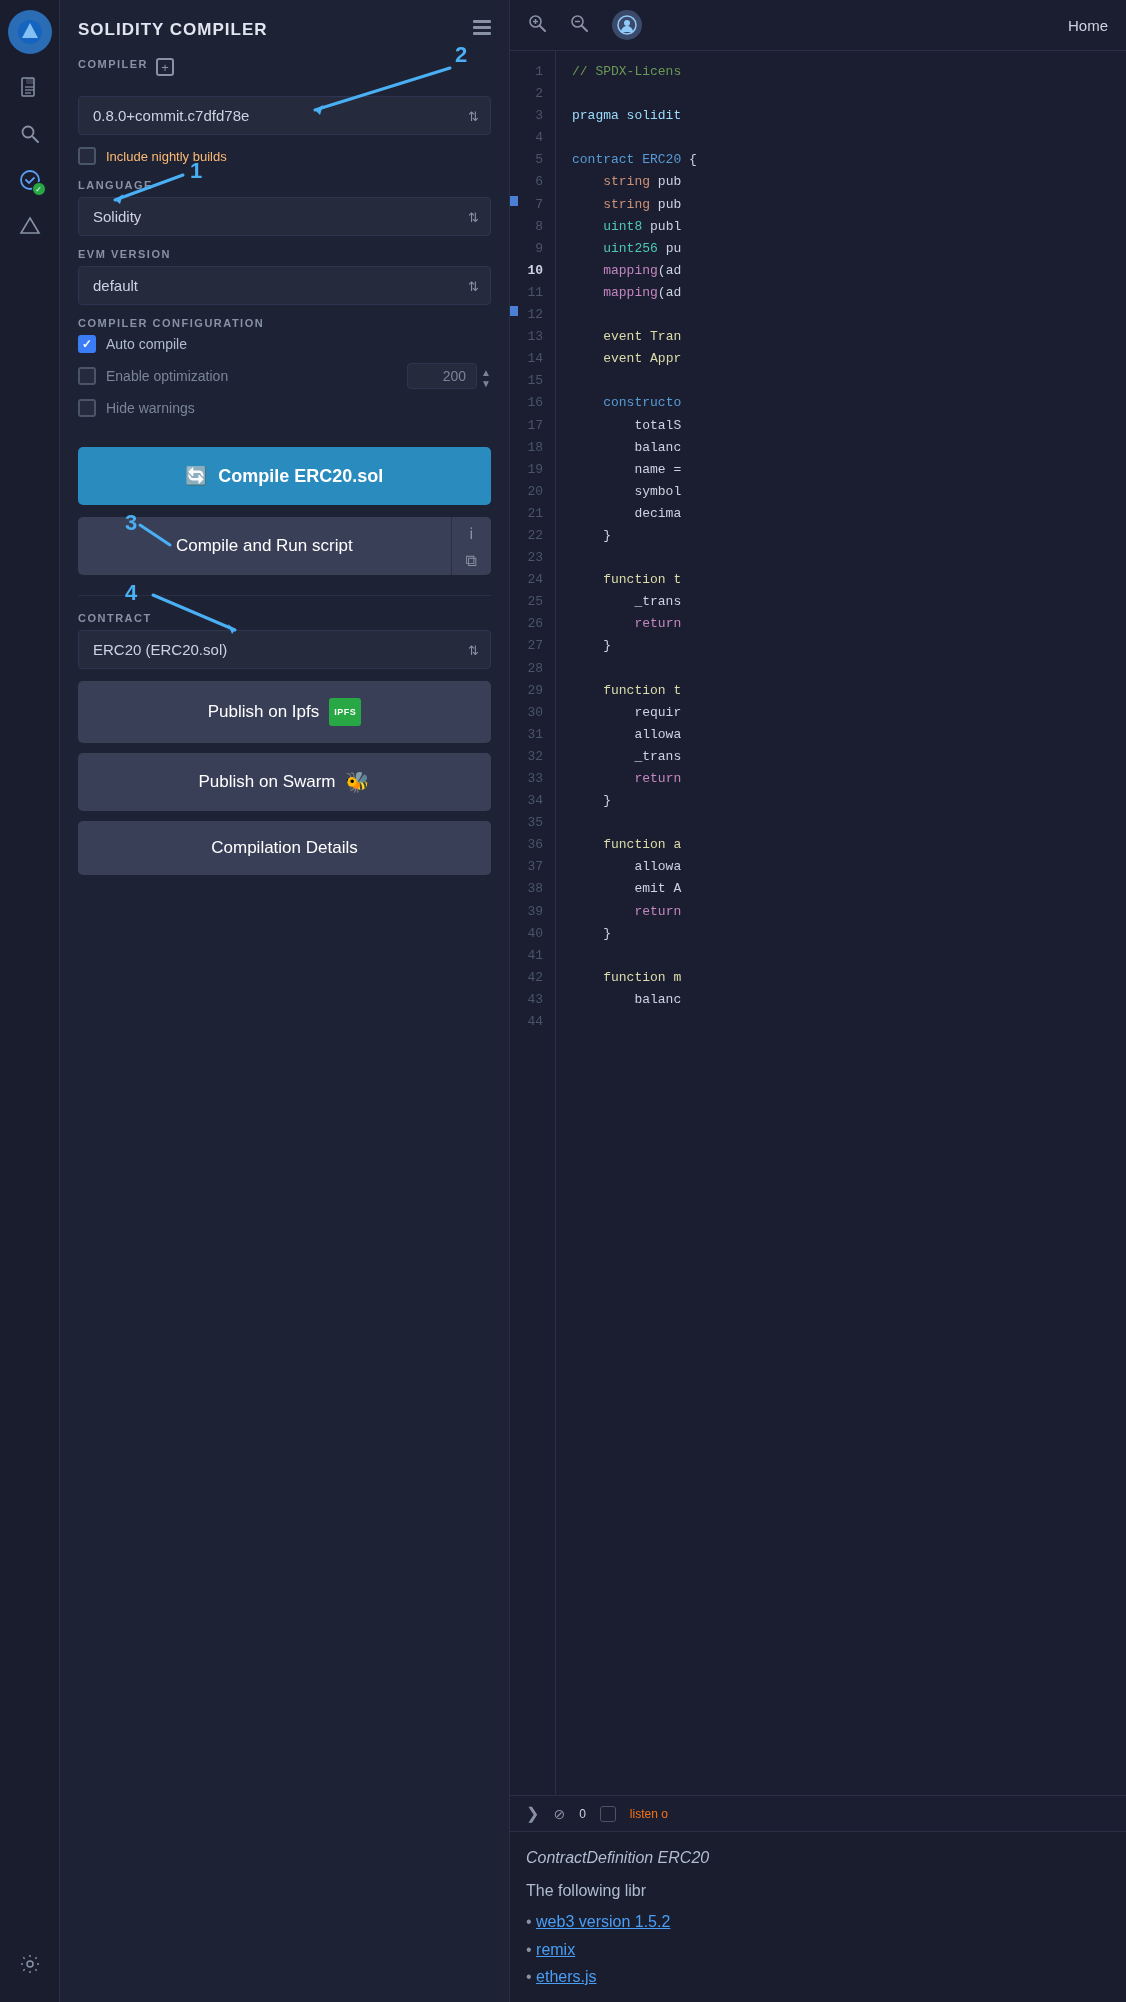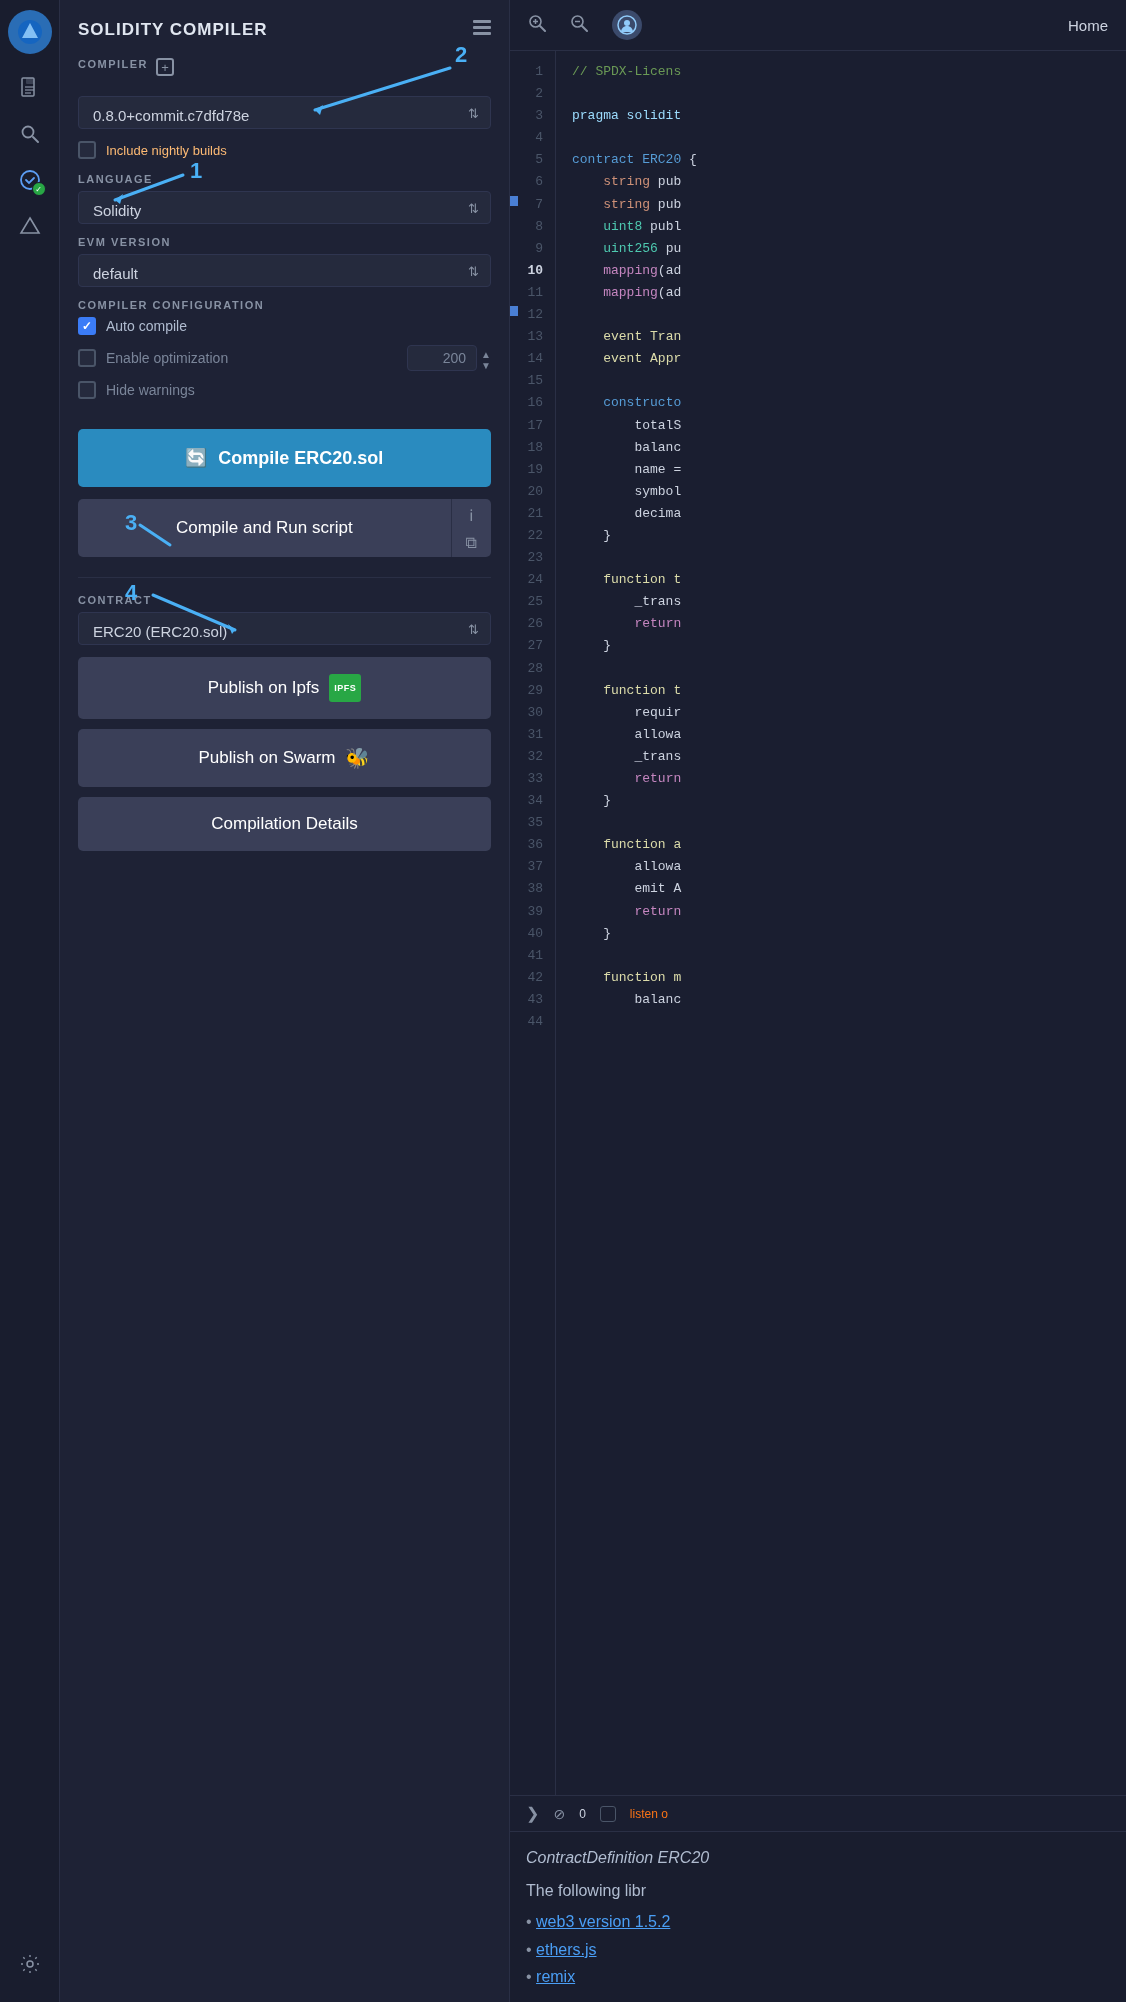--- a/index.html
+++ b/index.html
@@ -117,21 +117,21 @@
       position: relative;
       width: 100%;
     }
     .form-select {
       width: 100%;
       background: #252a3d;
       border: 1px solid #2f3550;
       border-radius: 4px;
       color: #cdd3e0;
       font-size: 15px;
-      padding: 10px 36px 4px 14px;
+      padding: 10px 36px 10px 14px;
       appearance: none;
       cursor: pointer;
       outline: none;
     }
     .select-arrow {
       position: absolute;
       right: 12px;
       top: 50%;
       transform: translateY(-50%);
       color: #8892a4;
@@ -833,18 +833,18 @@
     <span class="status-listen">listen o</span>
   </div>
 
   <div class="console-area">
     <div class="contract-def">
       <span>ContractDefinition ERC20</span>
     </div>
     <div class="lib-title">The following libr</div>
     <div>
       <div>• <a href="#">web3 version 1.5.2</a></div>
+      <div>• <a href="#">remix</a></div>
       <div>• <a href="#">ethers.js</a></div>
-      <div>• <a href="#">remix</a></div>
     </div>
   </div>
 
 </div>
 
 </body></html>

